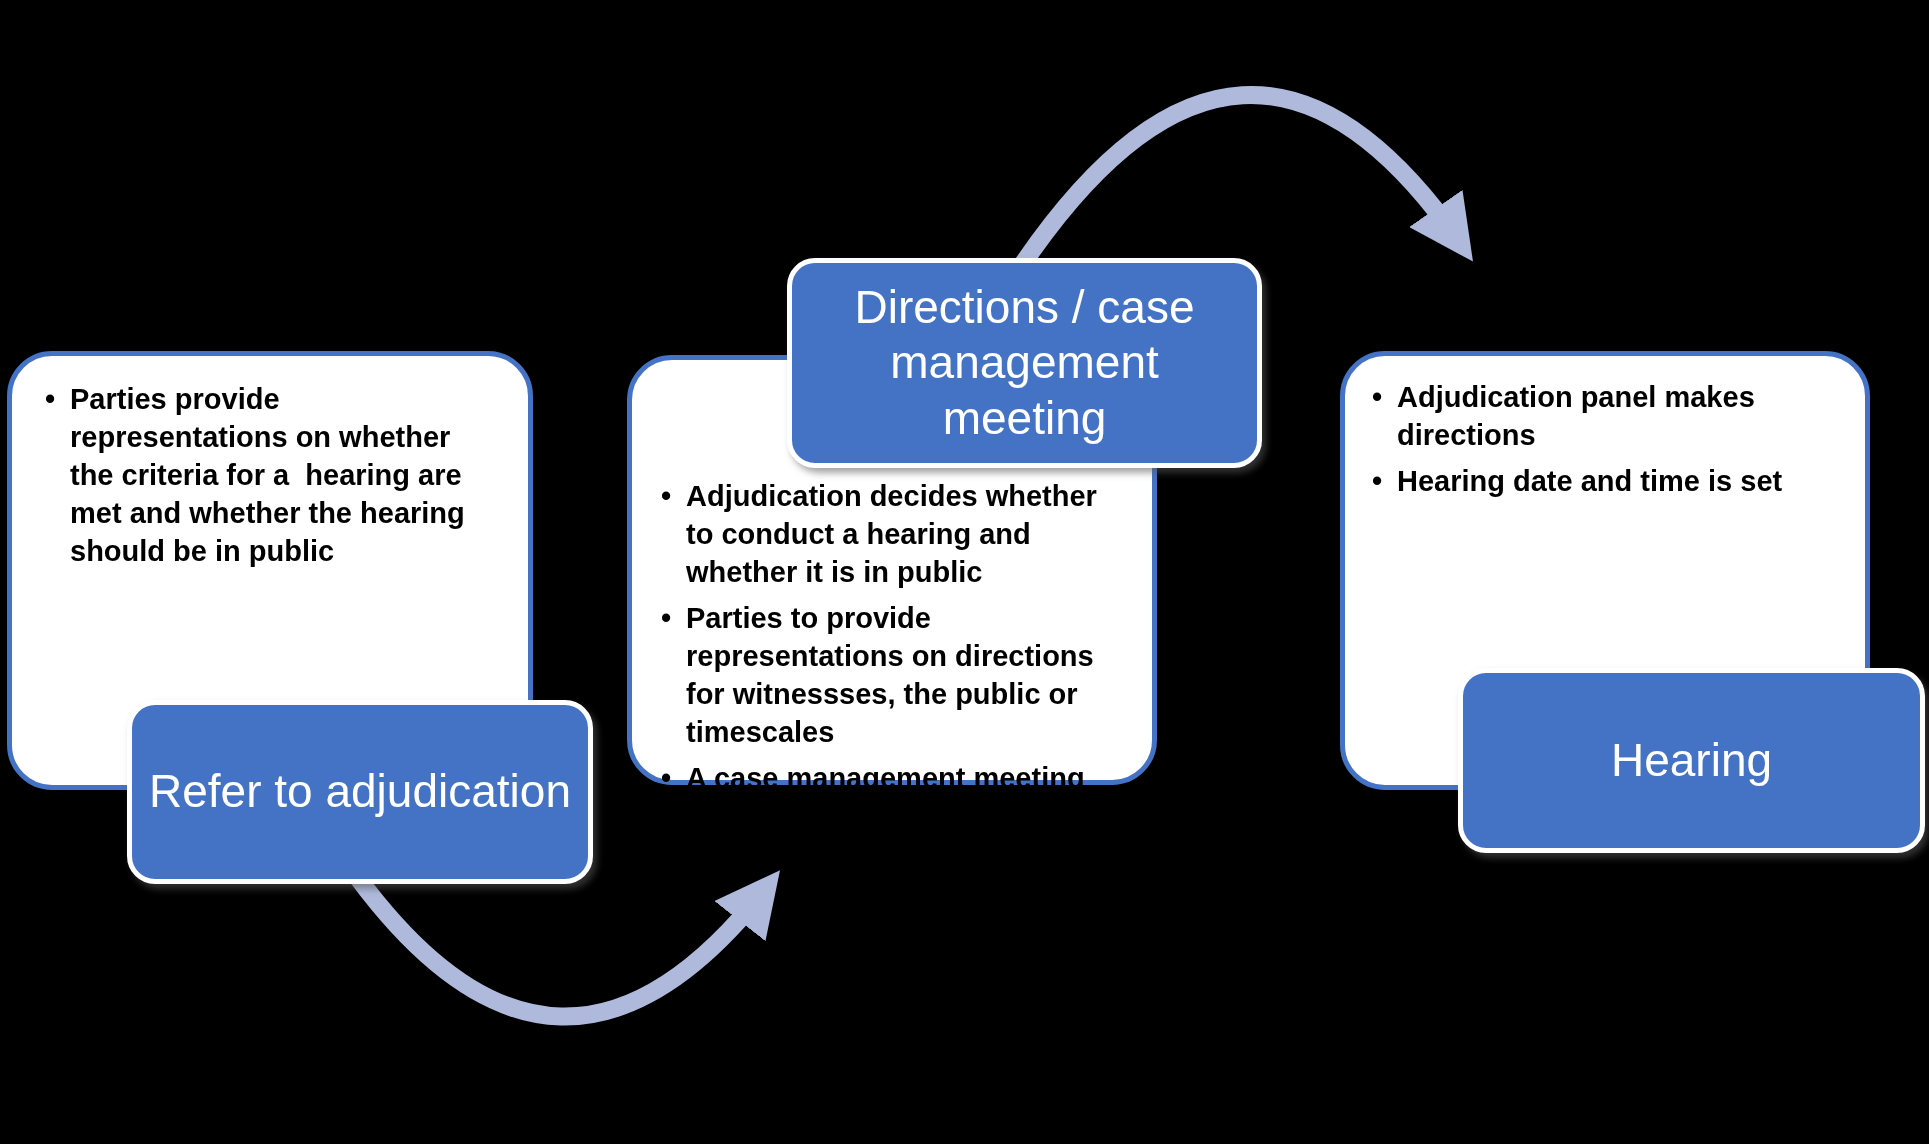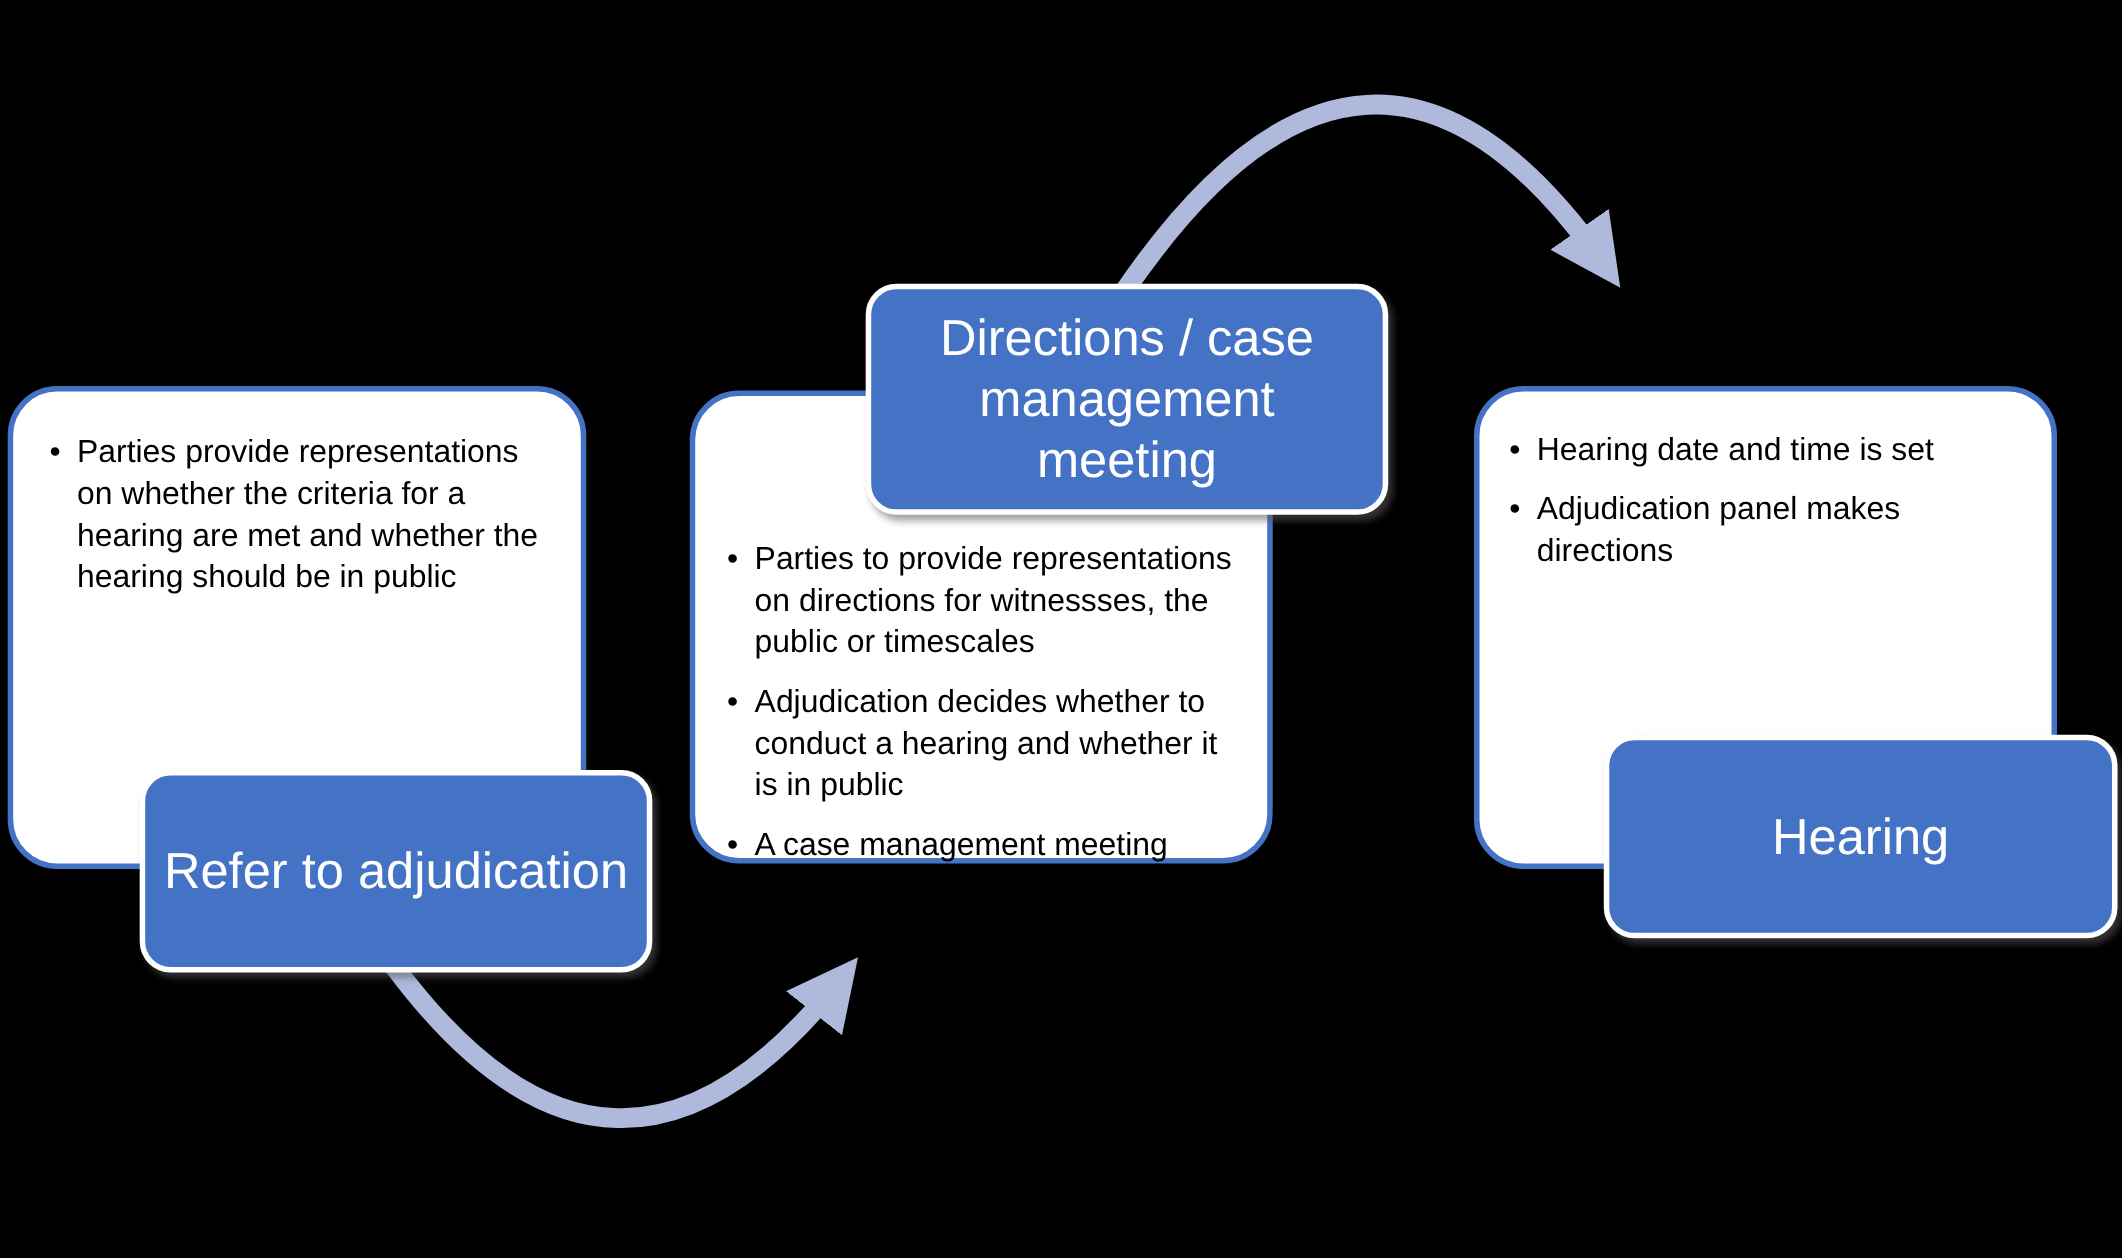--- a/index.html
+++ b/index.html
@@ -40,22 +40,23 @@
   .bullets {
     margin: 0;
     padding: 0;
     list-style: none;
     font-size: 29px;
     line-height: 38px;
   }
   .bullets li {
     position: relative;
     padding-left: 30px;
-    margin: 16px 0 8px 0;
+    margin: 4px 0 8px 0;
     white-space: pre-wrap;
+    font-weight: bold;
   }
   .bullets li::before {
     content: "\2022";
     position: absolute;
     left: 5px;
     top: 0;
   }
   .stage-label {
     position: absolute;
     z-index: 3;
@@ -100,32 +101,32 @@
     <ul class="bullets">
       <li>Parties provide representations on whether the criteria for a  hearing are met and whether the hearing should be in public</li>
     </ul>
   </div>
   <div class="stage-label" id="label-refer">
     <span>Refer to adjudication</span>
   </div>
 
   <div class="panel" id="panel-directions">
     <ul class="bullets">
+      <li>Adjudication decides whether to conduct a hearing and whether it is in public</li>
       <li>Parties to provide representations on directions for witnessses, the public or timescales</li>
-      <li>Adjudication decides whether to conduct a hearing and whether it is in public</li>
       <li>A case management meeting may be needed in the minority of cases</li>
     </ul>
   </div>
   <div class="stage-label" id="label-directions">
     <span>Directions / case management meeting</span>
   </div>
 
   <div class="panel" id="panel-hearing">
     <ul class="bullets">
+      <li>Adjudication panel makes directions</li>
       <li>Hearing date and time is set</li>
-      <li>Adjudication panel makes directions</li>
     </ul>
   </div>
   <div class="stage-label" id="label-hearing">
     <span>Hearing</span>
   </div>
 
 </div>
 
 </body></html>

